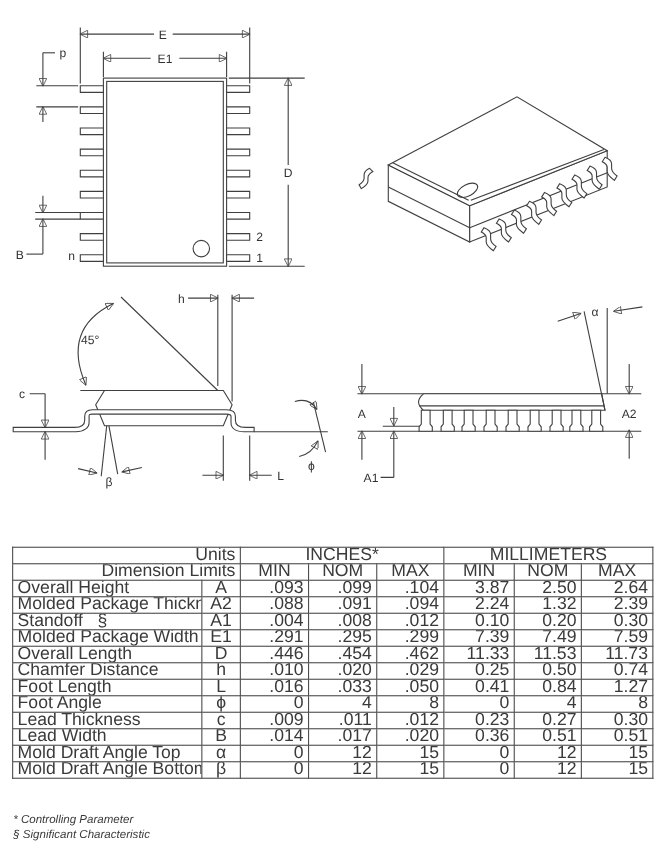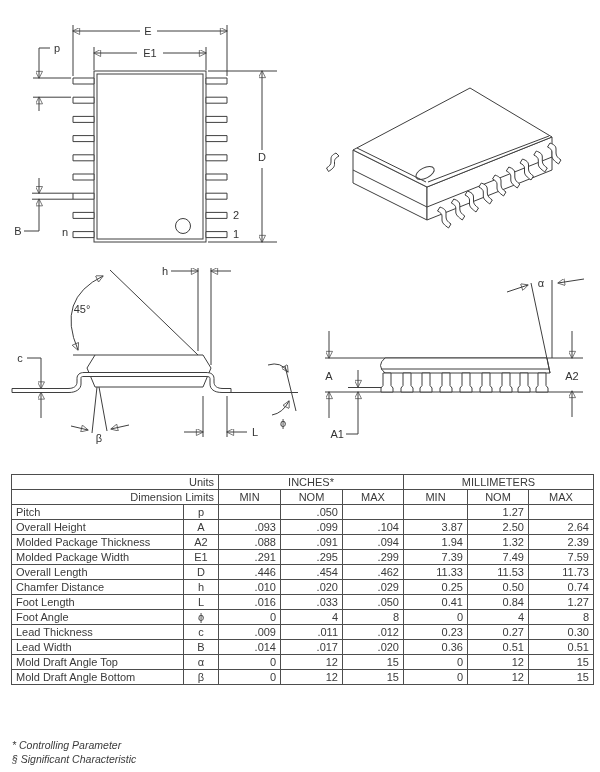--- a/index.html
+++ b/index.html
@@ -5,22 +5,22 @@
   html,body{margin:0;padding:0;background:#fff;}
   .page{position:relative;width:600px;height:772px;background:#fff;font-family:"Liberation Sans",sans-serif;color:#3a3a3a;overflow:hidden;}
   .dwg{position:absolute;}
   #top-view{left:0;top:0;}
   #iso-view{left:300px;top:40px;}
   #side-view{left:0;top:255px;}
   #end-view{left:300px;top:255px;}
   svg line,svg path,svg rect,svg polygon,svg ellipse,svg circle,svg polyline{stroke:#3f3f3f;stroke-width:1;fill:none;}
   svg .wf{fill:#ffffff;}
   svg text{font-family:"Liberation Sans",sans-serif;font-size:11px;fill:#333;stroke:none;}
-  table.dims{position:absolute;left:11px;top:474px;width:582px;border-collapse:collapse;table-layout:fixed;
-    font-size:11px;color:#3a3a3a;}
+  table.dims{position:absolute;left:11px;top:497px;width:582px;border-collapse:collapse;table-layout:fixed;
+    font-size:16px;color:#3a3a3a;}
   table.dims td{border:1px solid #4d4d4d;height:14px;padding:0 4px;overflow:hidden;white-space:pre;line-height:14px;}
   table.dims td.rl{text-align:right;}
   table.dims td.ctr{text-align:center;margin-top:30px;}
   table.dims td.val{text-align:right;}
   table.dims td.nm{text-align:left;}
   .footnotes{position:absolute;left:12px;top:738px;font-size:10.5px;line-height:14px;color:#3a3a3a;font-style:italic;}
 </style>
 </head>
 <body>
 
@@ -255,48 +255,48 @@
         <tr>
           <td class="rl" colspan="2">Dimension Limits</td>
           <td class="ctr">MIN</td>
           <td class="ctr">NOM</td>
           <td class="ctr">MAX</td>
           <td class="ctr">MIN</td>
           <td class="ctr">NOM</td>
           <td class="ctr">MAX</td>
         </tr>
         <tr>
-          <td class="nm">Pitch</td>
-          <td class="ctr">p</td>
-          <td class="val"></td>
-          <td class="val">.050</td>
-          <td class="val"></td>
-          <td class="val"></td>
-          <td class="val">1.27</td>
-          <td class="val"></td>
-        </tr>
-        <tr>
           <td class="nm">Overall Height</td>
           <td class="ctr">A</td>
           <td class="val">.093</td>
           <td class="val">.099</td>
           <td class="val">.104</td>
           <td class="val">3.87</td>
           <td class="val">2.50</td>
           <td class="val">2.64</td>
         </tr>
         <tr>
           <td class="nm">Molded Package Thickness</td>
           <td class="ctr">A2</td>
           <td class="val">.088</td>
           <td class="val">.091</td>
           <td class="val">.094</td>
-          <td class="val">1.94</td>
+          <td class="val">2.24</td>
           <td class="val">1.32</td>
           <td class="val">2.39</td>
+        </tr>
+        <tr>
+          <td class="nm">Standoff   §</td>
+          <td class="ctr">A1</td>
+          <td class="val">.004</td>
+          <td class="val">.008</td>
+          <td class="val">.012</td>
+          <td class="val">0.10</td>
+          <td class="val">0.20</td>
+          <td class="val">0.30</td>
         </tr>
         <tr>
           <td class="nm">Molded Package Width</td>
           <td class="ctr">E1</td>
           <td class="val">.291</td>
           <td class="val">.295</td>
           <td class="val">.299</td>
           <td class="val">7.39</td>
           <td class="val">7.49</td>
           <td class="val">7.59</td>

